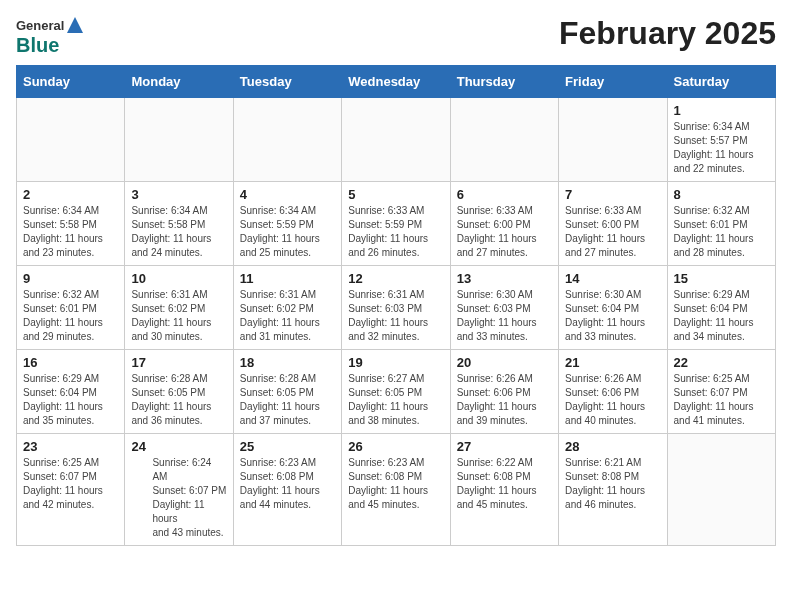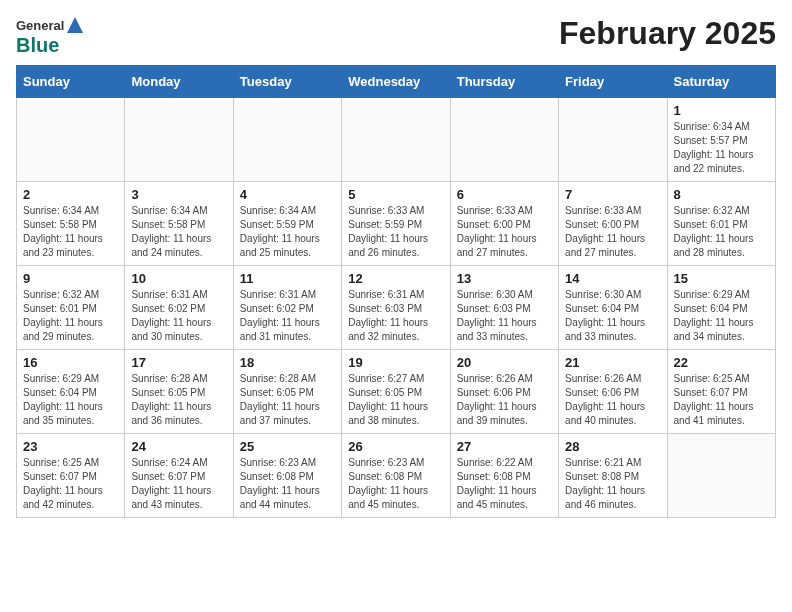--- a/index.html
+++ b/index.html
@@ -283,21 +283,21 @@
       <tr>
         <td>
           <span class="day-num">23</span>
           <div class="day-info" style="white-space: pre-line;">Sunrise: 6:25 AM
 Sunset: 6:07 PM
 Daylight: 11 hours
 and 42 minutes.</div>
         </td>
         <td>
           <span class="day-num">24</span>
-          <div class="day-info" style="white-space: pre-line;">Sunrise: 6:24 AM
+          <div class="day-info" style="white-space: pre-line; margin-left: 21px;">Sunrise: 6:24 AM
 Sunset: 6:07 PM
 Daylight: 11 hours
 and 43 minutes.</div>
         </td>
         <td>
           <span class="day-num">25</span>
           <div class="day-info" style="white-space: pre-line;">Sunrise: 6:23 AM
 Sunset: 6:08 PM
 Daylight: 11 hours
 and 44 minutes.</div>

